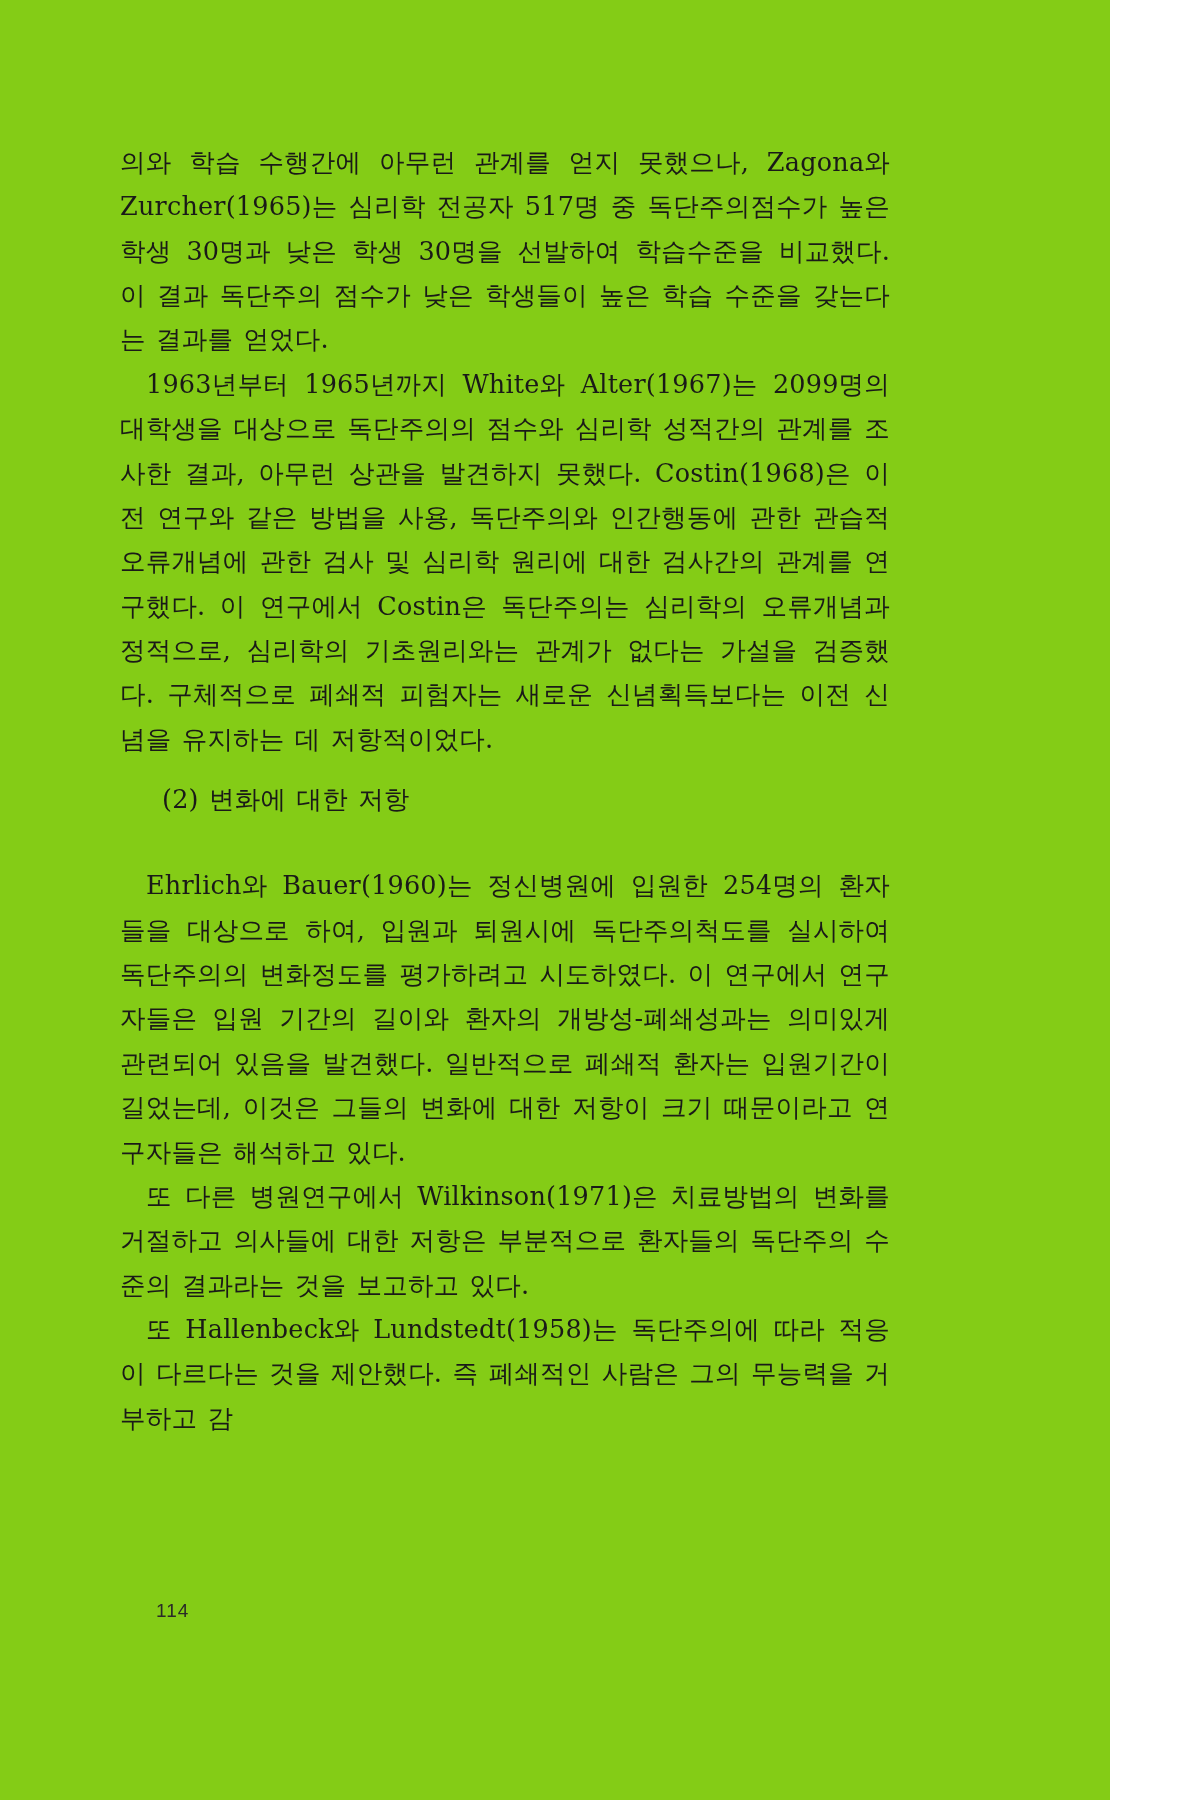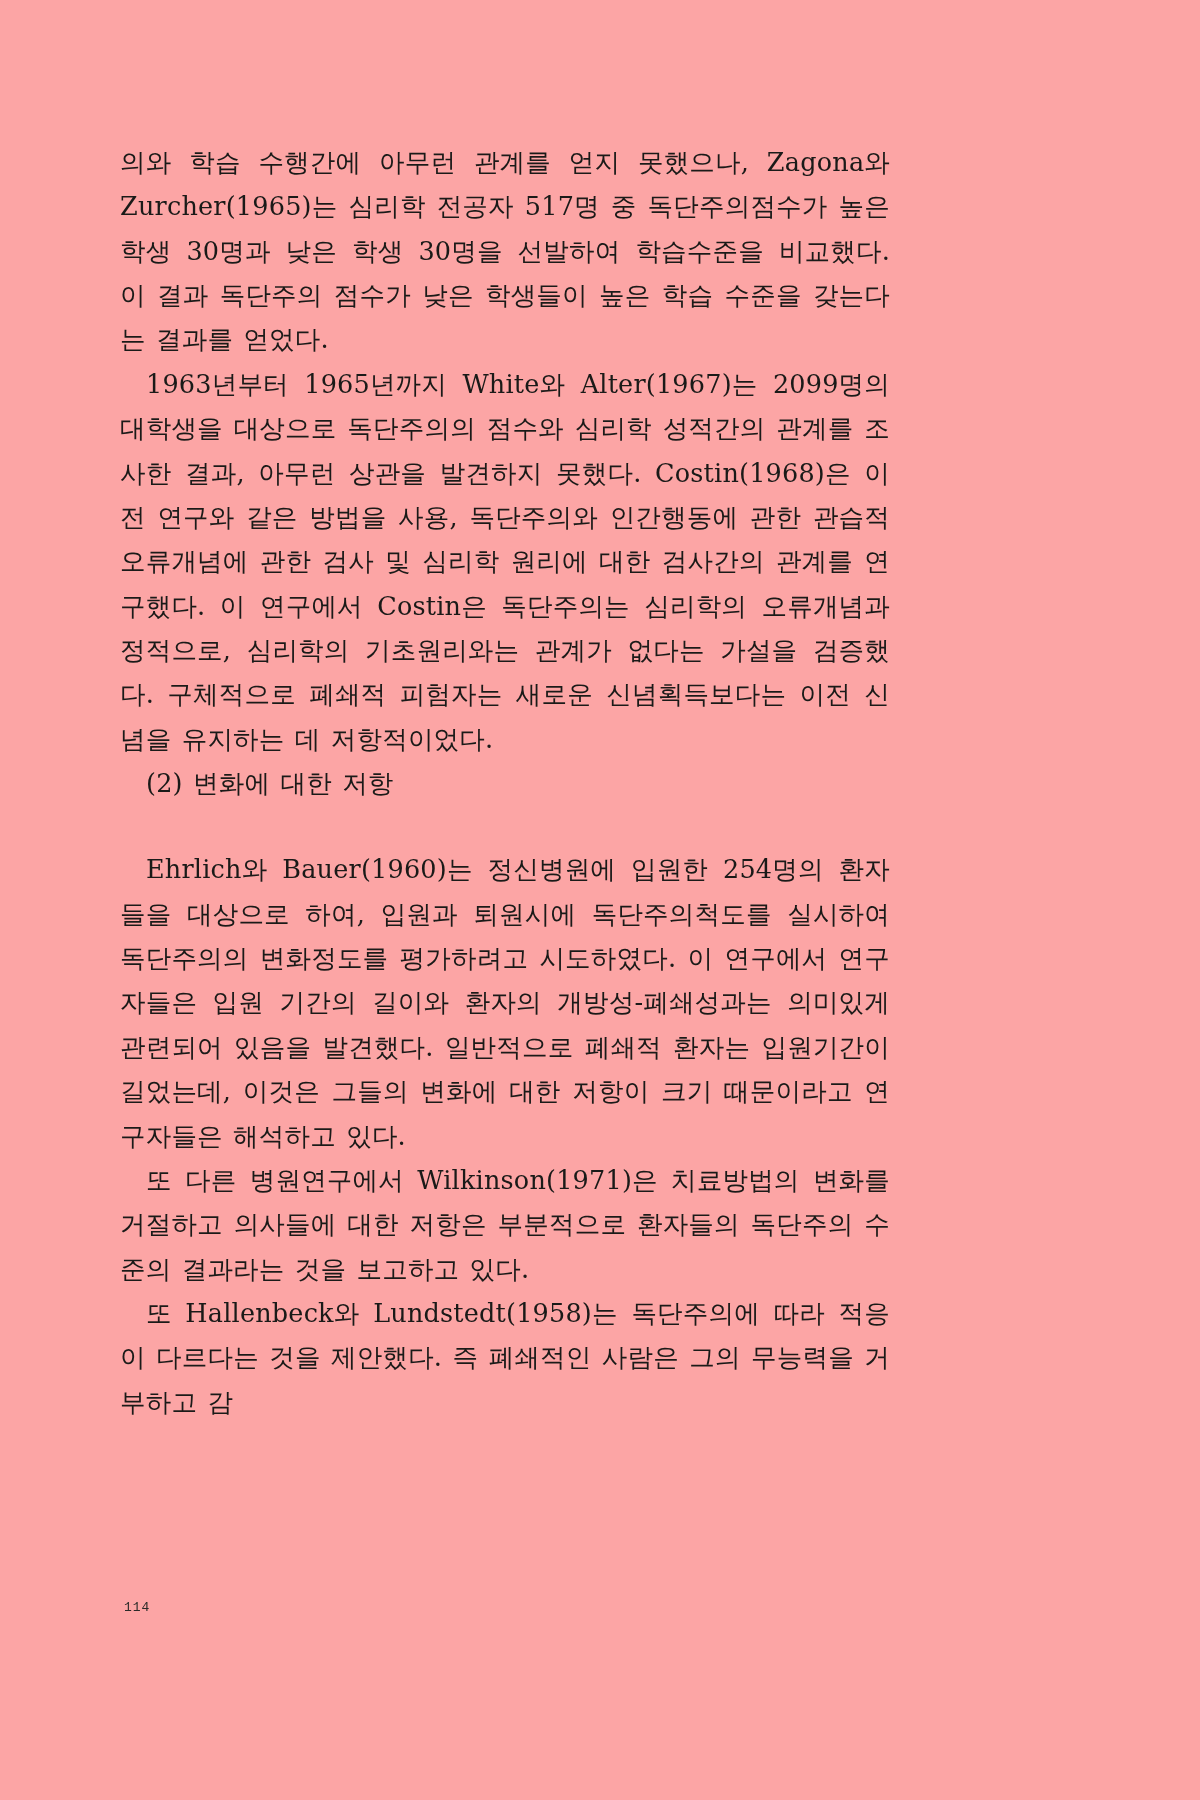--- a/index.html
+++ b/index.html
@@ -2,23 +2,23 @@
 <html lang="ko"><head>
 <meta charset="utf-8">
 <style>
   html, body {
     margin: 0;
     padding: 0;
     background: #ffffff;
   }
   .page {
     position: relative;
-    width: 1200px;
+    width: 1110px;
     height: 1800px;
-    background: #fca5a5;
+    background: #84cc16;
     overflow: hidden;
     font-family: "DejaVu Serif", "Liberation Serif", serif;
     color: #1a1a18;
   }
   .text-column {
     position: absolute;
     left: 120px;
     top: 140px;
     width: 770px;
   }
@@ -31,38 +31,38 @@
     letter-spacing: 0.2px;
     word-spacing: 2px;
   }
   p.indent {
     text-indent: 26px;
   }
   p.noindent {
     text-indent: 0;
   }
   .section-heading {
-    margin: 0;
+    margin: 16px;
     font-size: 25.5px;
     line-height: 1.74;
     text-indent: 26px;
     letter-spacing: 0.2px;
     word-spacing: 2px;
   }
   .gap-after {
     margin-bottom: 42px;
   }
   .page-number {
     position: absolute;
-    left: 124px;
+    left: 156px;
     top: 1600px;
-    font-size: 13px;
+    font-size: 19px;
     letter-spacing: 1px;
     color: #2a2a28;
-    font-family: Liberation Mono, monospace;
+    font-family: Liberation Sans, sans-serif;
   }
 </style>
 </head>
 <body>
 
 <div class="page">
 
   <div class="text-column">
 
     <p class="noindent">의와 학습 수행간에 아무런 관계를 얻지 못했으나, Zagona와 Zurcher(1965)는 심리학 전공자 517명 중 독단주의점수가 높은 학생 30명과 낮은 학생 30명을 선발하여 학습수준을 비교했다. 이 결과 독단주의 점수가 낮은 학생들이 높은 학습 수준을 갖는다는 결과를 얻었다.</p>

